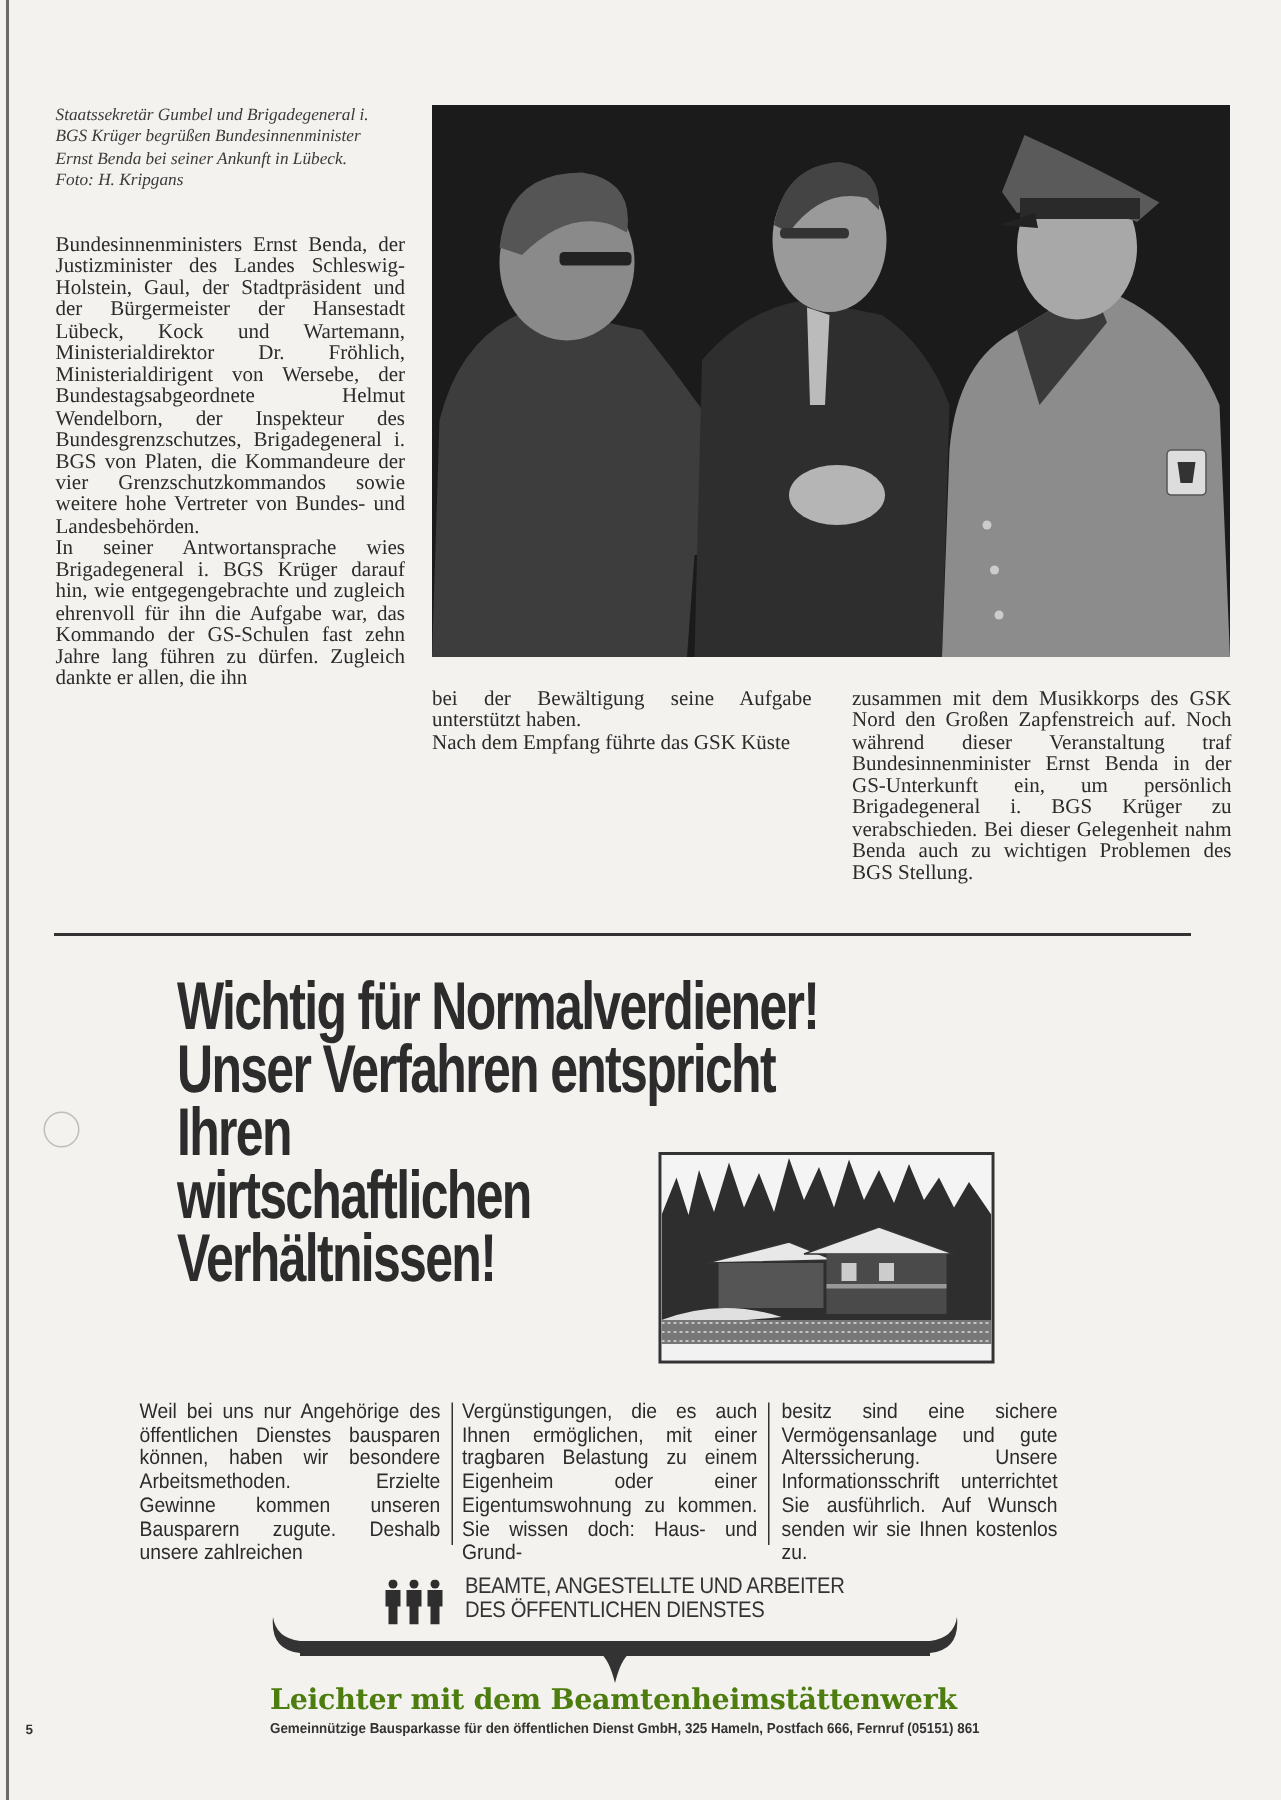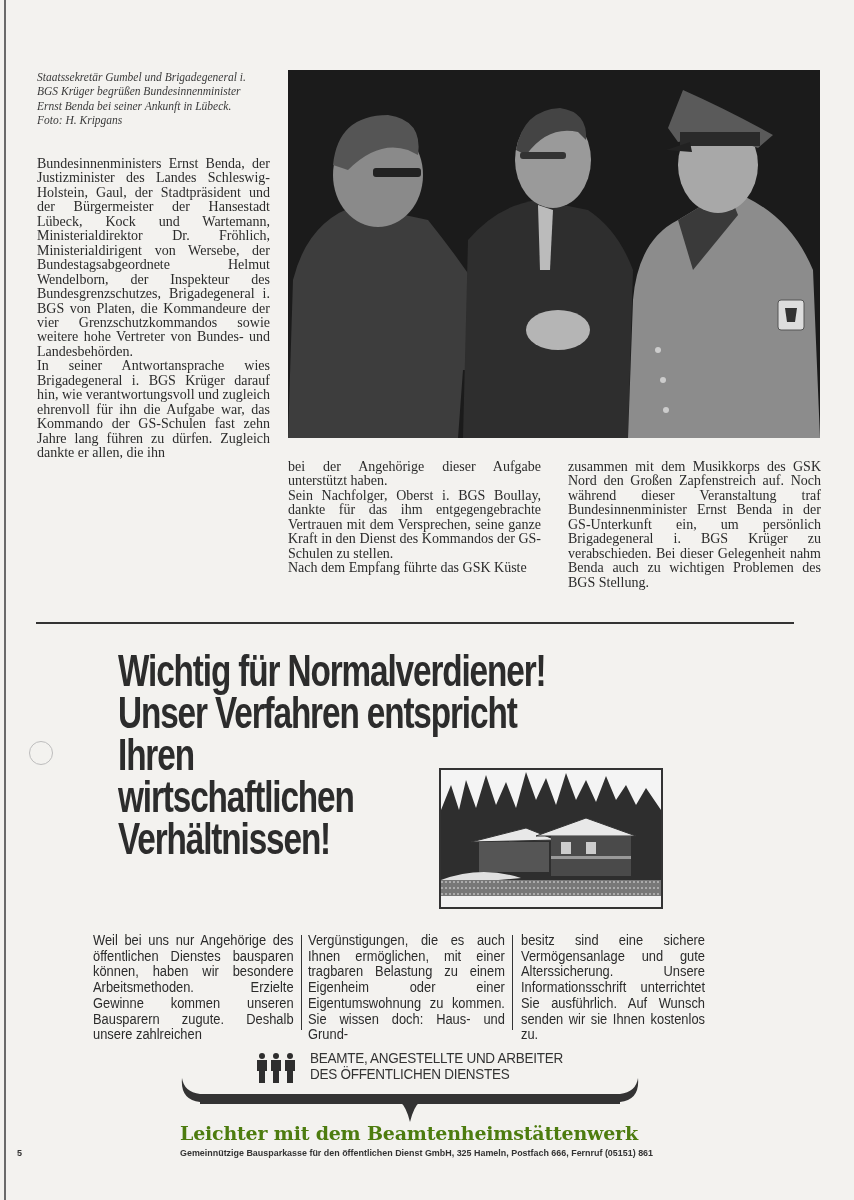--- a/index.html
+++ b/index.html
@@ -114,26 +114,25 @@
     <ellipse cx="270" cy="260" rx="32" ry="20" fill="#b5b5b5"></ellipse>
 
     <circle cx="370" cy="280" r="3" fill="#ccc"></circle>
     <circle cx="375" cy="310" r="3" fill="#ccc"></circle>
     <circle cx="378" cy="340" r="3" fill="#ccc"></circle>
   </svg>
 </div>
 
 <div class="col col-1">
   <p>Bundesinnenministers Ernst Benda, der Justizminister des Landes Schleswig-Holstein, Gaul, der Stadtpräsident und der Bürgermeister der Hansestadt Lübeck, Kock und Wartemann, Ministerialdirektor Dr. Fröhlich, Ministerialdirigent von Wersebe, der Bundestagsabgeordnete Helmut Wendelborn, der Inspekteur des Bundesgrenzschutzes, Brigadegeneral i. BGS von Platen, die Kommandeure der vier Grenzschutzkommandos sowie weitere hohe Vertreter von Bundes- und Landesbehörden.</p>
-  <p>In seiner Antwortansprache wies Brigadegeneral i. BGS Krüger darauf hin, wie verantwortungsvoll und zugleich ehrenvoll für ihn die Aufgabe war, das Kommando der GS-Schulen fast zehn Jahre lang führen zu dürfen. Zugleich dankte er allen, die ihn</p>
+  <p>In seiner Antwortansprache wies Brigadegeneral i. BGS Krüger darauf hin, wie entgegengebrachte und zugleich ehrenvoll für ihn die Aufgabe war, das Kommando der GS-Schulen fast zehn Jahre lang führen zu dürfen. Zugleich dankte er allen, die ihn</p>
 </div>
 
 <div class="col col-2">
-  <p>bei der Angehörige dieser Aufgabe unterstützt haben.</p>
-  <p>Sein Nachfolger, Oberst i. BGS Boullay, dankte für das ihm entgegengebrachte Vertrauen mit dem Versprechen, seine ganze Kraft in den Dienst des Kommandos der GS-Schulen zu stellen.</p>
+  <p>bei der Bewältigung seine Aufgabe unterstützt haben.</p>
   <p>Nach dem Empfang führte das GSK Küste</p>
 </div>
 
 <div class="col col-3">
   <p>zusammen mit dem Musikkorps des GSK Nord den Großen Zapfenstreich auf. Noch während dieser Veranstaltung traf Bundesinnenminister Ernst Benda in der GS-Unterkunft ein, um persönlich Brigadegeneral i. BGS Krüger zu verabschieden. Bei dieser Gelegenheit nahm Benda auch zu wichtigen Problemen des BGS Stellung.</p>
 </div>
 
 <div class="divider"></div>
 
 <div class="headline">

